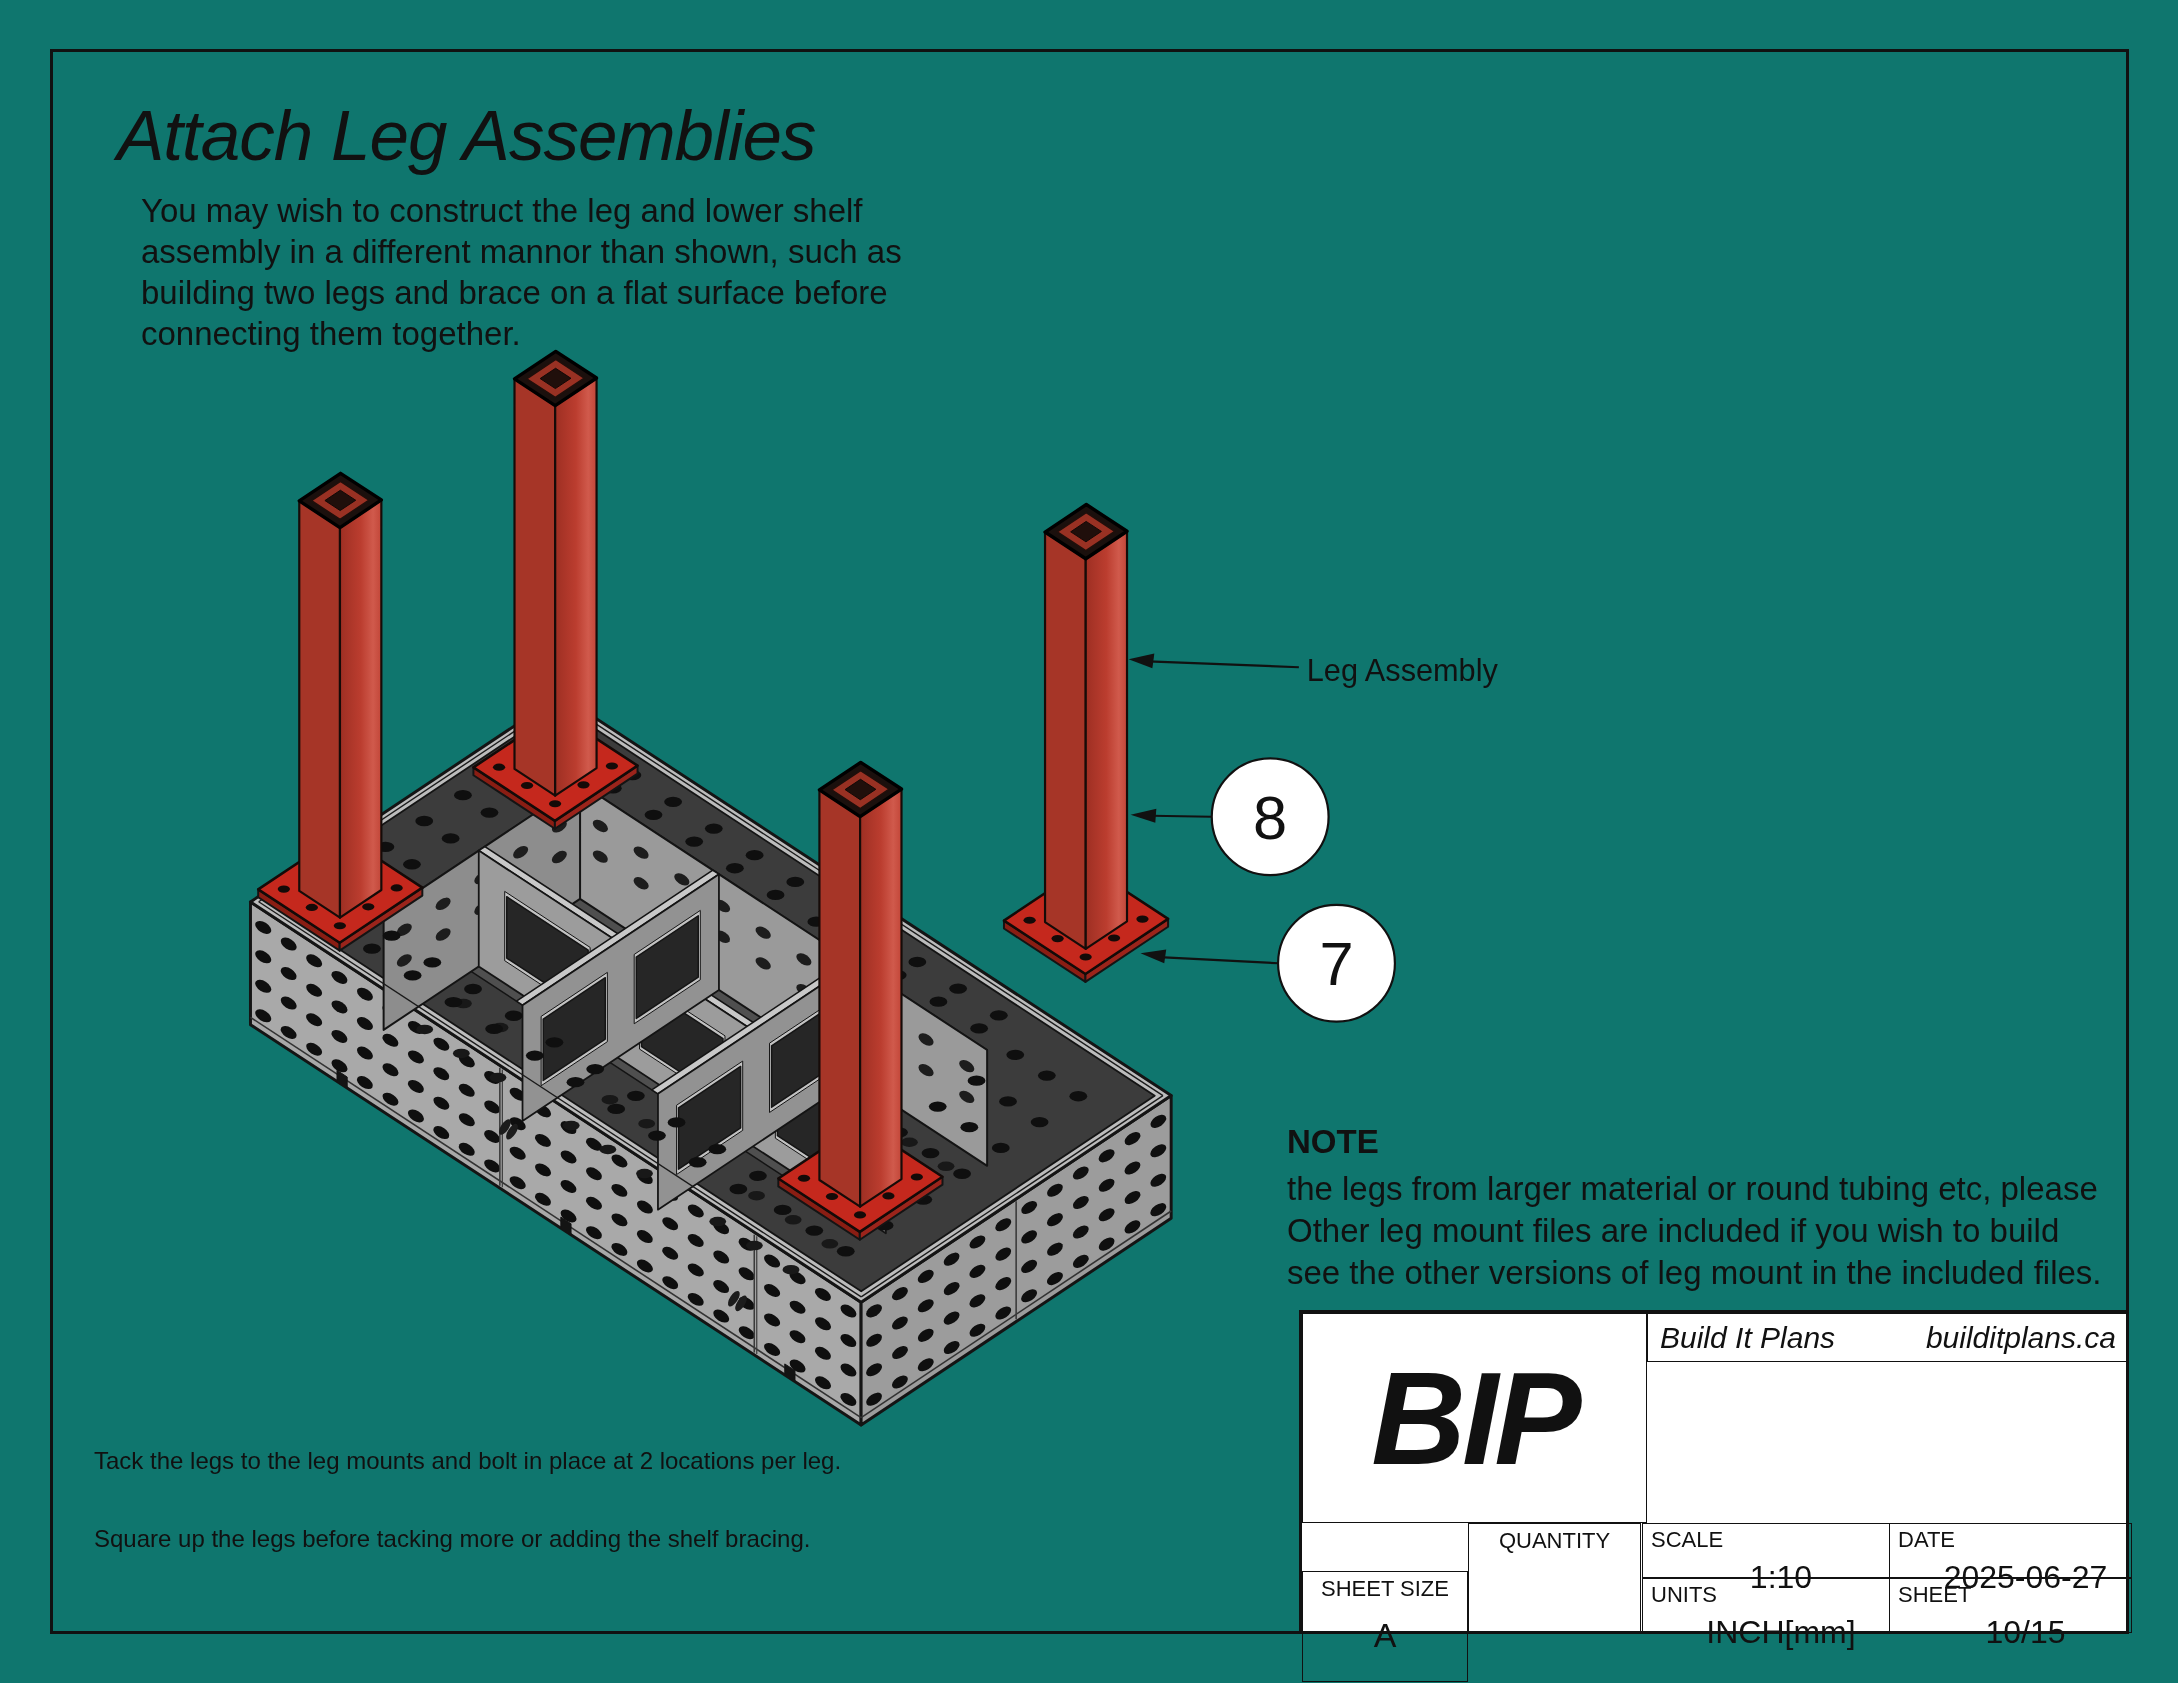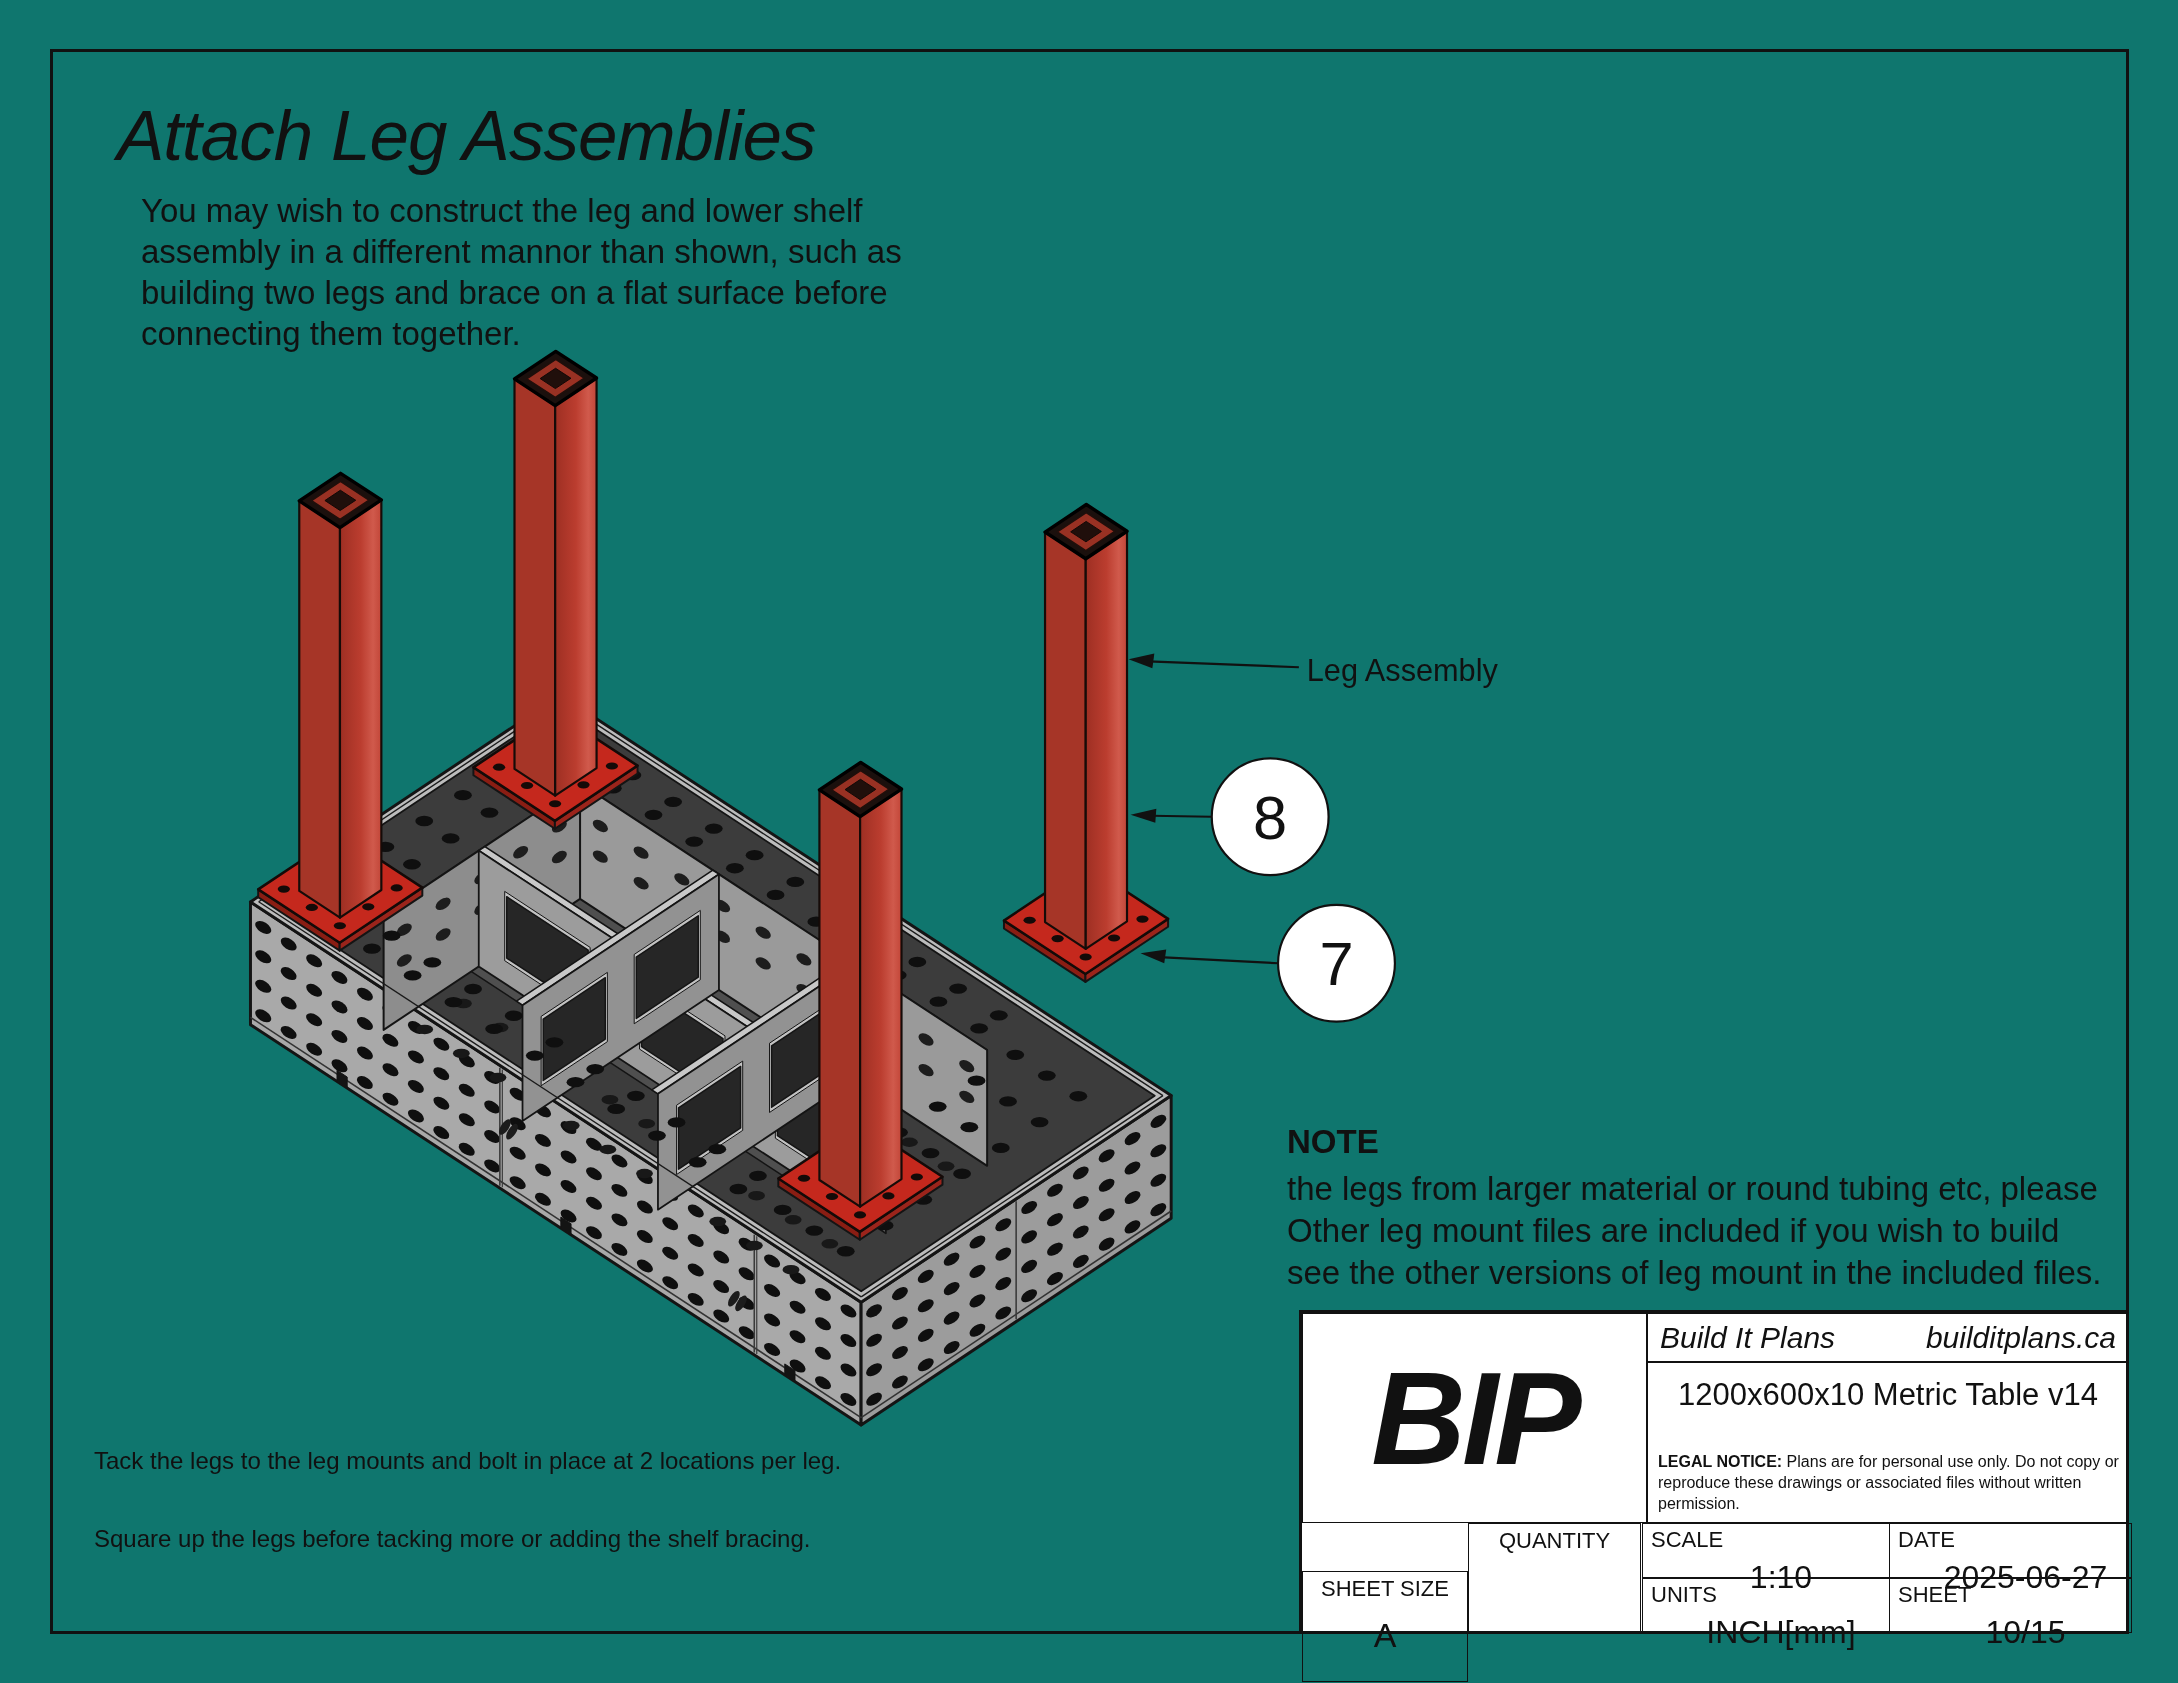--- a/index.html
+++ b/index.html
@@ -484,28 +484,20 @@
   <div class="abs instr" style="top:1525px;">Square up the legs before tacking more or adding the shelf bracing.</div>
 
   <div class="tb">
     <div class="cell logo-cell">
       <span class="logo">BIP</span>
     </div>
     <div class="cell brand-cell">
       <span>Build It Plans</span>
       <span>builditplans.ca</span>
     </div>
-    <div class="cell proj-cell">
-      <div class="proj-name">1200x600x10 Metric Table v14</div>
-      <div class="legal">
-        <b>LEGAL NOTICE:</b>
-        <span>Plans are for personal use only. Do not copy or</span><br>
-        <span>reproduce these drawings or associated files without written permission.</span>
-      </div>
-    </div>
     <div class="cell ss-cell">
       <span class="lbl cell-top-lbl">SHEET SIZE</span>
       <span class="big-val">A</span>
     </div>
     <div class="cell qty-cell">
       <span class="lbl cell-top-lbl">QUANTITY</span>
       <span class="big-val"></span>
     </div>
     <div class="cell sc-cell">
       <div class="pair">

